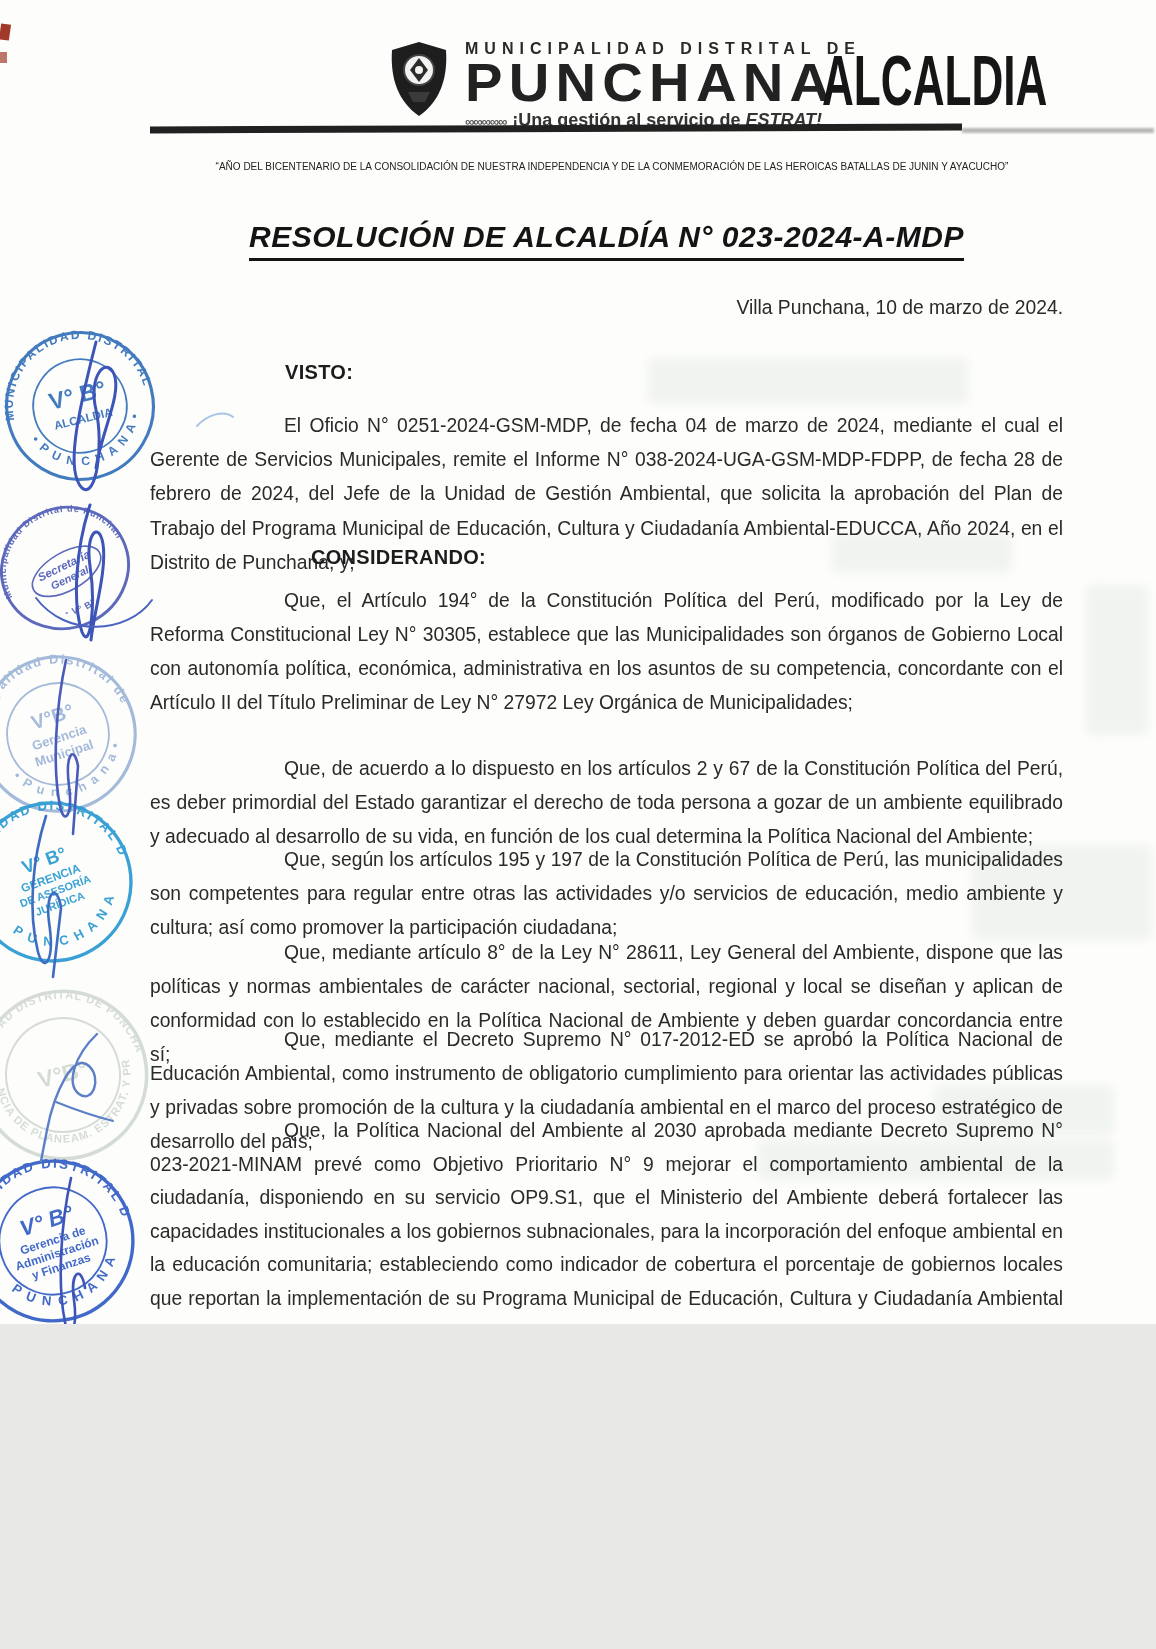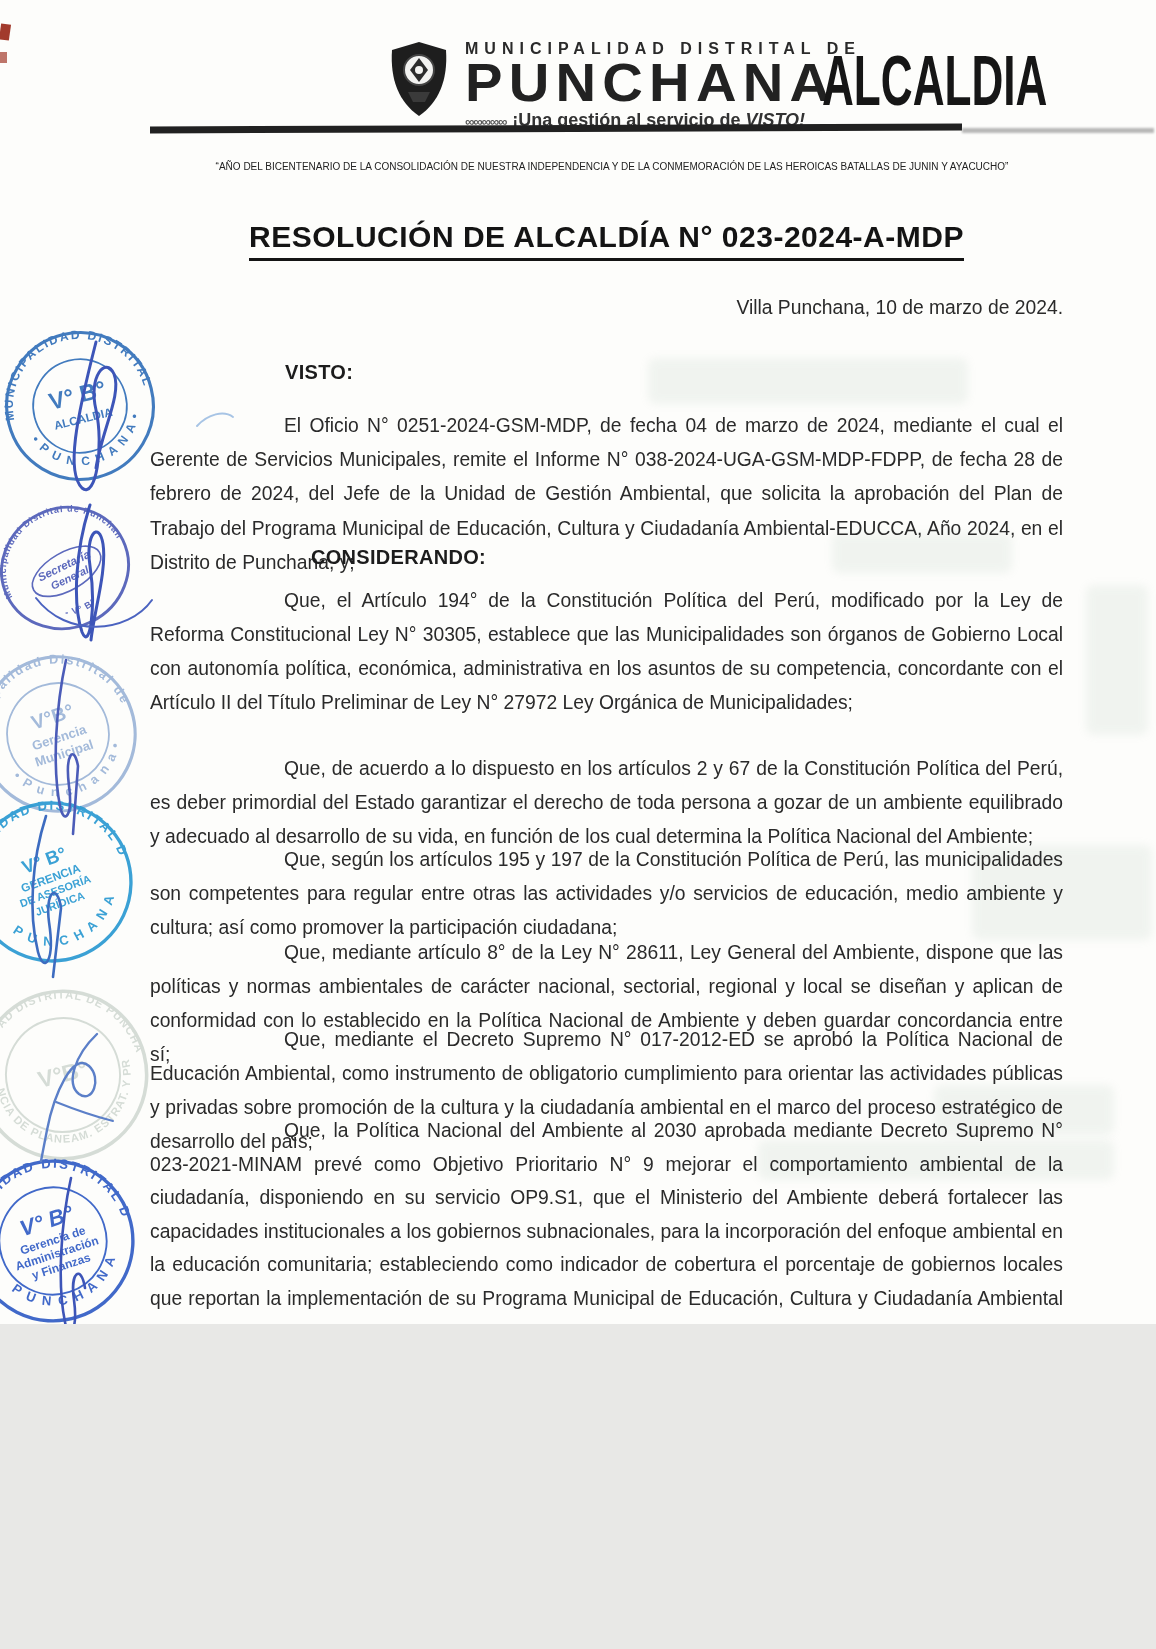--- a/index.html
+++ b/index.html
@@ -18,21 +18,21 @@
   .tagline{font-size:18px;font-weight:bold;color:#333;margin-top:2px;white-space:nowrap;}
   .tagline .chain{font-size:13px;color:#555;letter-spacing:-1px;margin-right:6px;}
   .tagline .todos{font-style:italic;}
   .office{position:absolute;left:822px;top:46px;font-size:70px;font-weight:bold;color:#161616;
     transform:scaleX(0.63);transform-origin:left;line-height:1;white-space:nowrap;}
   .rule-main{position:absolute;left:150px;top:125px;width:812px;height:7px;background:#212121;transform:rotate(-0.2deg);}
   .rule-faint{position:absolute;left:962px;top:128px;width:192px;height:5px;background:#666;opacity:.45;filter:blur(1px);}
   
   .motto{position:absolute;left:162px;top:157px;width:900px;text-align:center;
     font-size:10px;font-weight:normal;line-height:20px;color:#222;}
-  .res-title{position:absolute;left:150px;top:220px;width:913px;text-align:center;}
+  .res-title{position:absolute;left:150px;top:220px;width:913px;text-align:center;font-style:italic;}
   .res-title span{display:inline-block;font-size:30px;font-weight:bold;letter-spacing:.5px;color:#141414;
     border-bottom:3.5px solid #141414;padding-bottom:4px;}
   
   .doc{position:absolute;left:150px;width:913px;font-size:19.3px;line-height:34.2px;color:#2a2a2a;}
   .dateline{top:291px;text-align:right;}
   .sec-head{font-weight:bold;font-size:20px;letter-spacing:.3px;color:#1c1c1c;}
   .h-visto{top:355px;left:285px;width:auto;}
   .h-cons{top:540px;left:287px;width:auto;margin-left:24px;}
   .para{text-align:justify;text-indent:134px;}
   .p-visto{top:409px;}
@@ -75,21 +75,21 @@
     <svg class="shield" width="72" height="78" viewBox="0 0 70 78">
       <path d="M35 2 L62 10 C64 40 55 62 35 76 C15 62 6 40 8 10 Z" fill="#1e1e1e"></path>
       <circle cx="35" cy="30" r="15" fill="#f2f2f0" stroke="#444" stroke-width="2"></circle>
       <path d="M35 18 L44 30 L35 42 L26 30 Z" fill="#2b2b2b"></path>
       <circle cx="35" cy="30" r="4" fill="#f2f2f0"></circle>
       <path d="M24 52 L46 52 L41 62 L29 62 Z" fill="#3a3a3a"></path>
     </svg>
     <div class="logo-text">
       <div class="org-small">MUNICIPALIDAD DISTRITAL DE</div>
       <div class="org-name">PUNCHANA</div>
-      <div class="tagline"><span class="chain">∞∞∞∞∞</span><span>¡Una gestión al servicio de </span><span class="todos">VISTO!</span></div>
+      <div class="tagline"><span class="chain">∞∞∞∞∞</span><span>¡Una gestión al servicio de </span><span class="todos">ESTRAT!</span></div>
     </div>
   </div>
   <div class="office">ALCALDIA</div>
   <div class="rule-main"></div>
   <div class="rule-faint"></div>
 
   <div class="motto">“AÑO DEL BICENTENARIO DE LA CONSOLIDACIÓN DE NUESTRA INDEPENDENCIA Y DE LA CONMEMORACIÓN DE LAS HEROICAS BATALLAS DE JUNIN Y AYACUCHO”</div>
   <div class="res-title"><span>RESOLUCIÓN DE ALCALDÍA N° 023-2024-A-MDP</span></div>
 
   <div class="doc dateline">Villa Punchana, 10 de marzo de 2024.</div>

